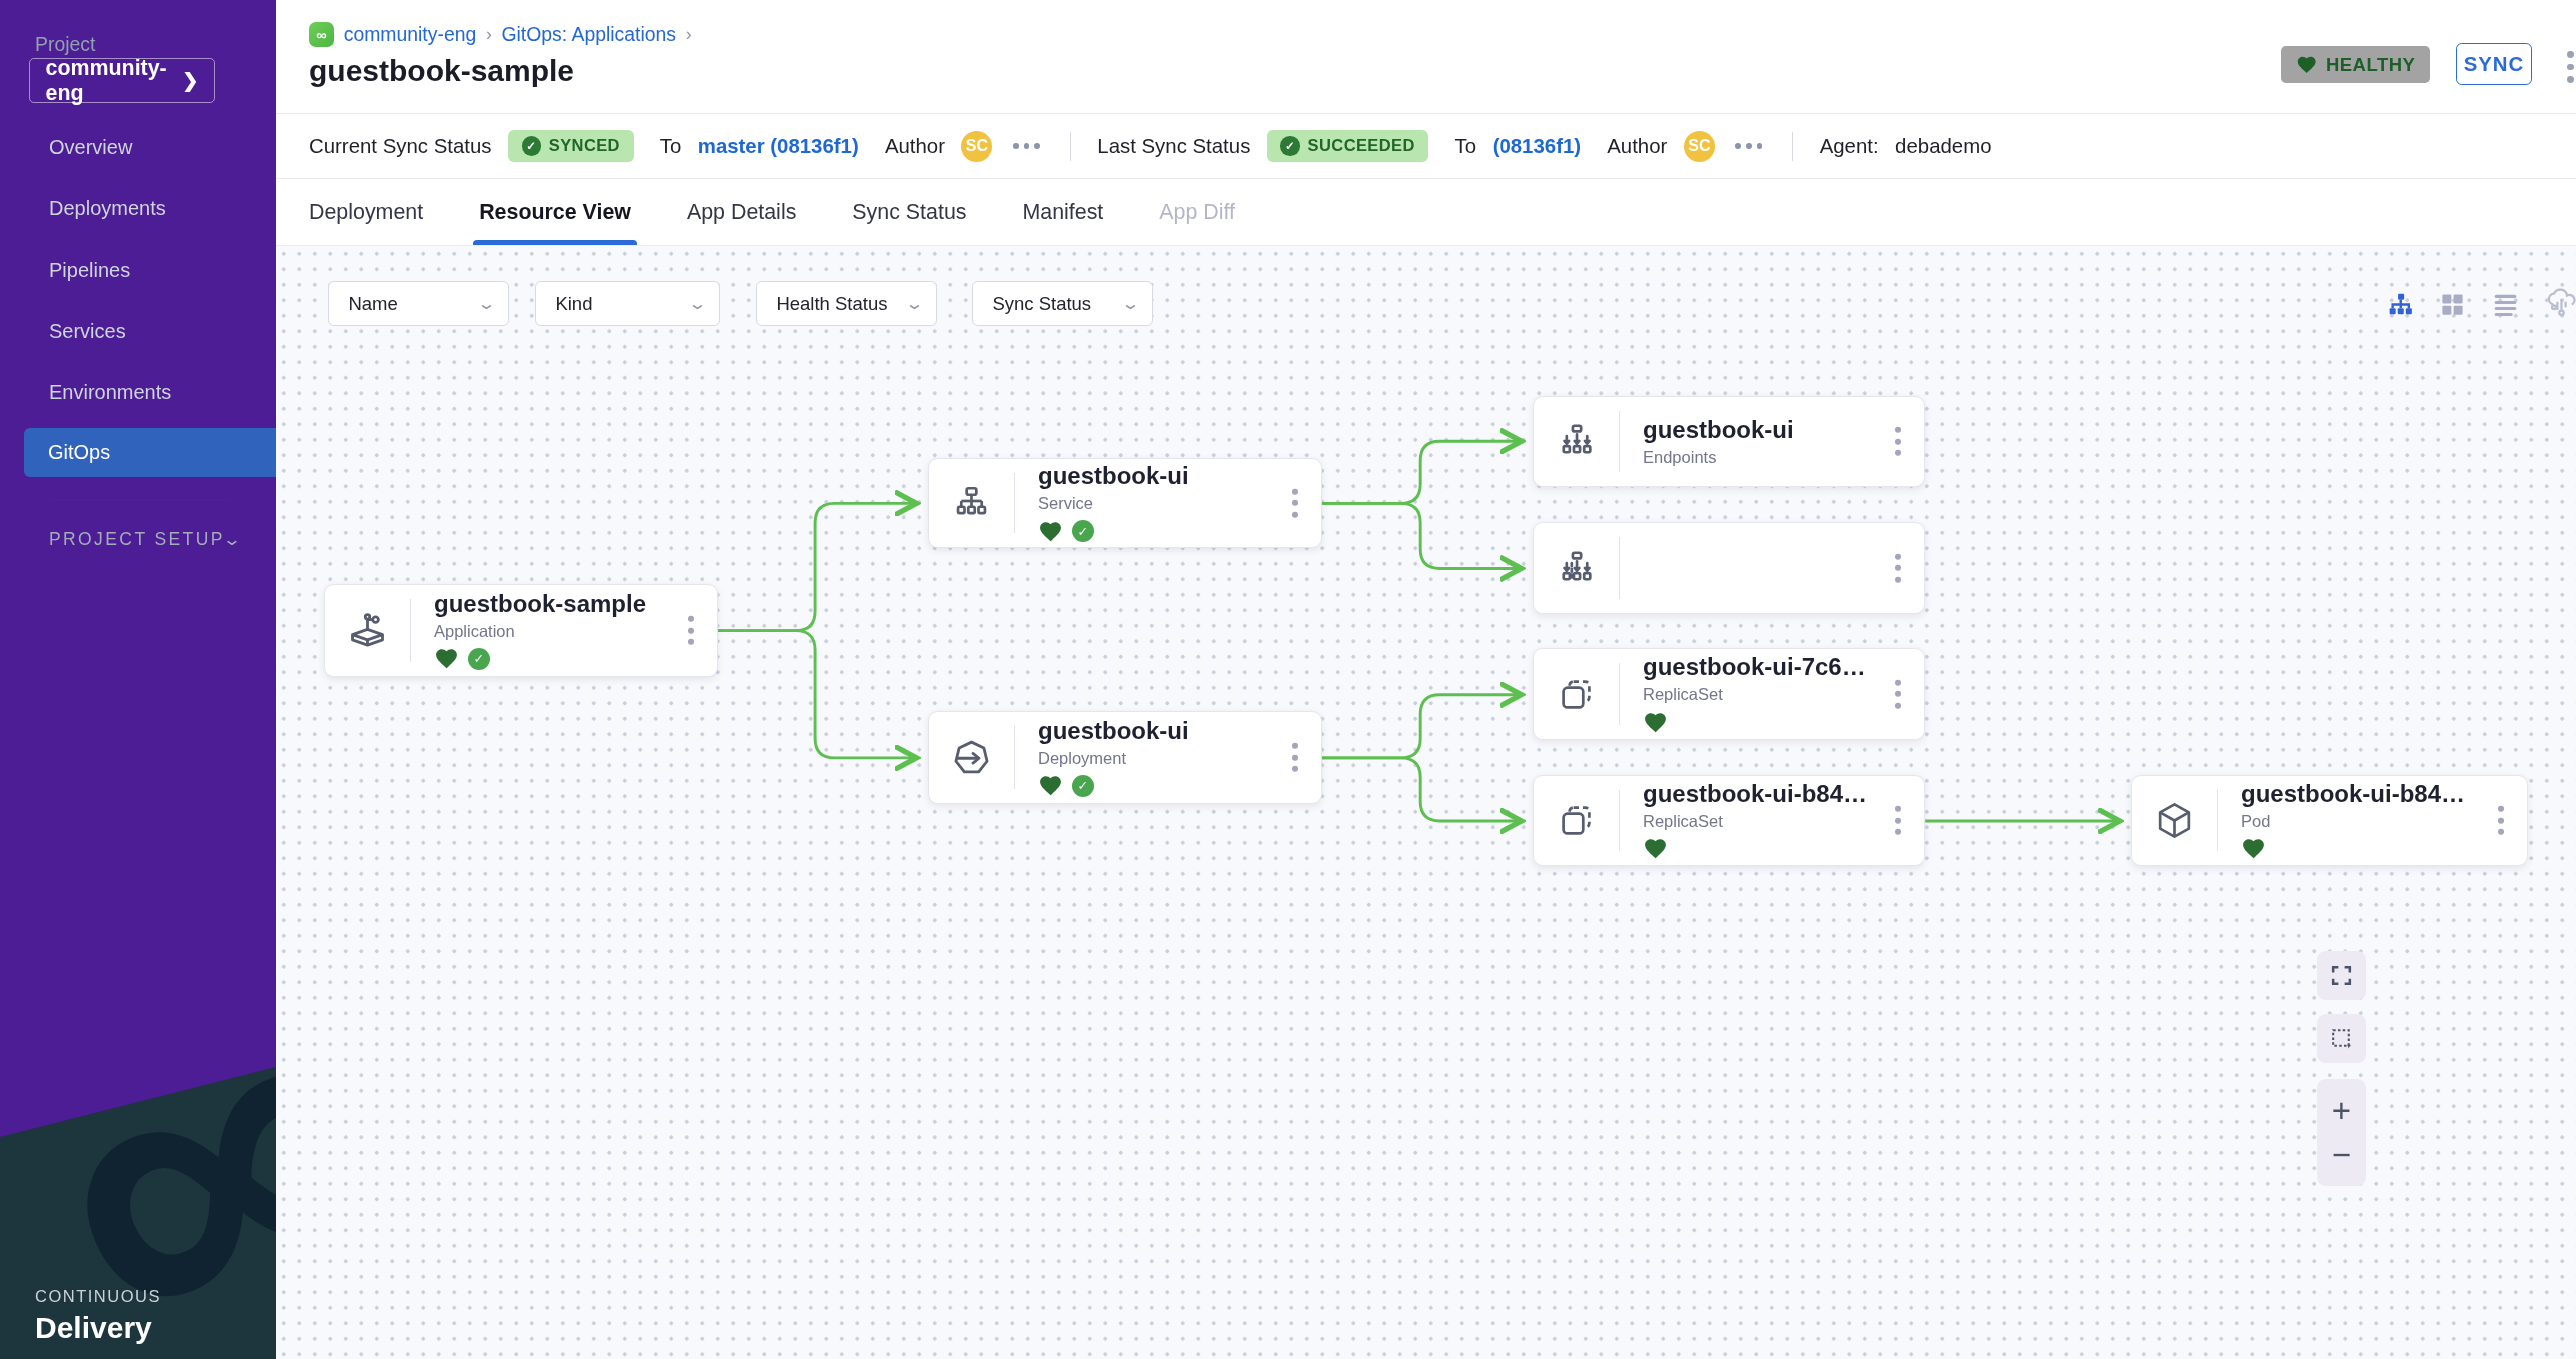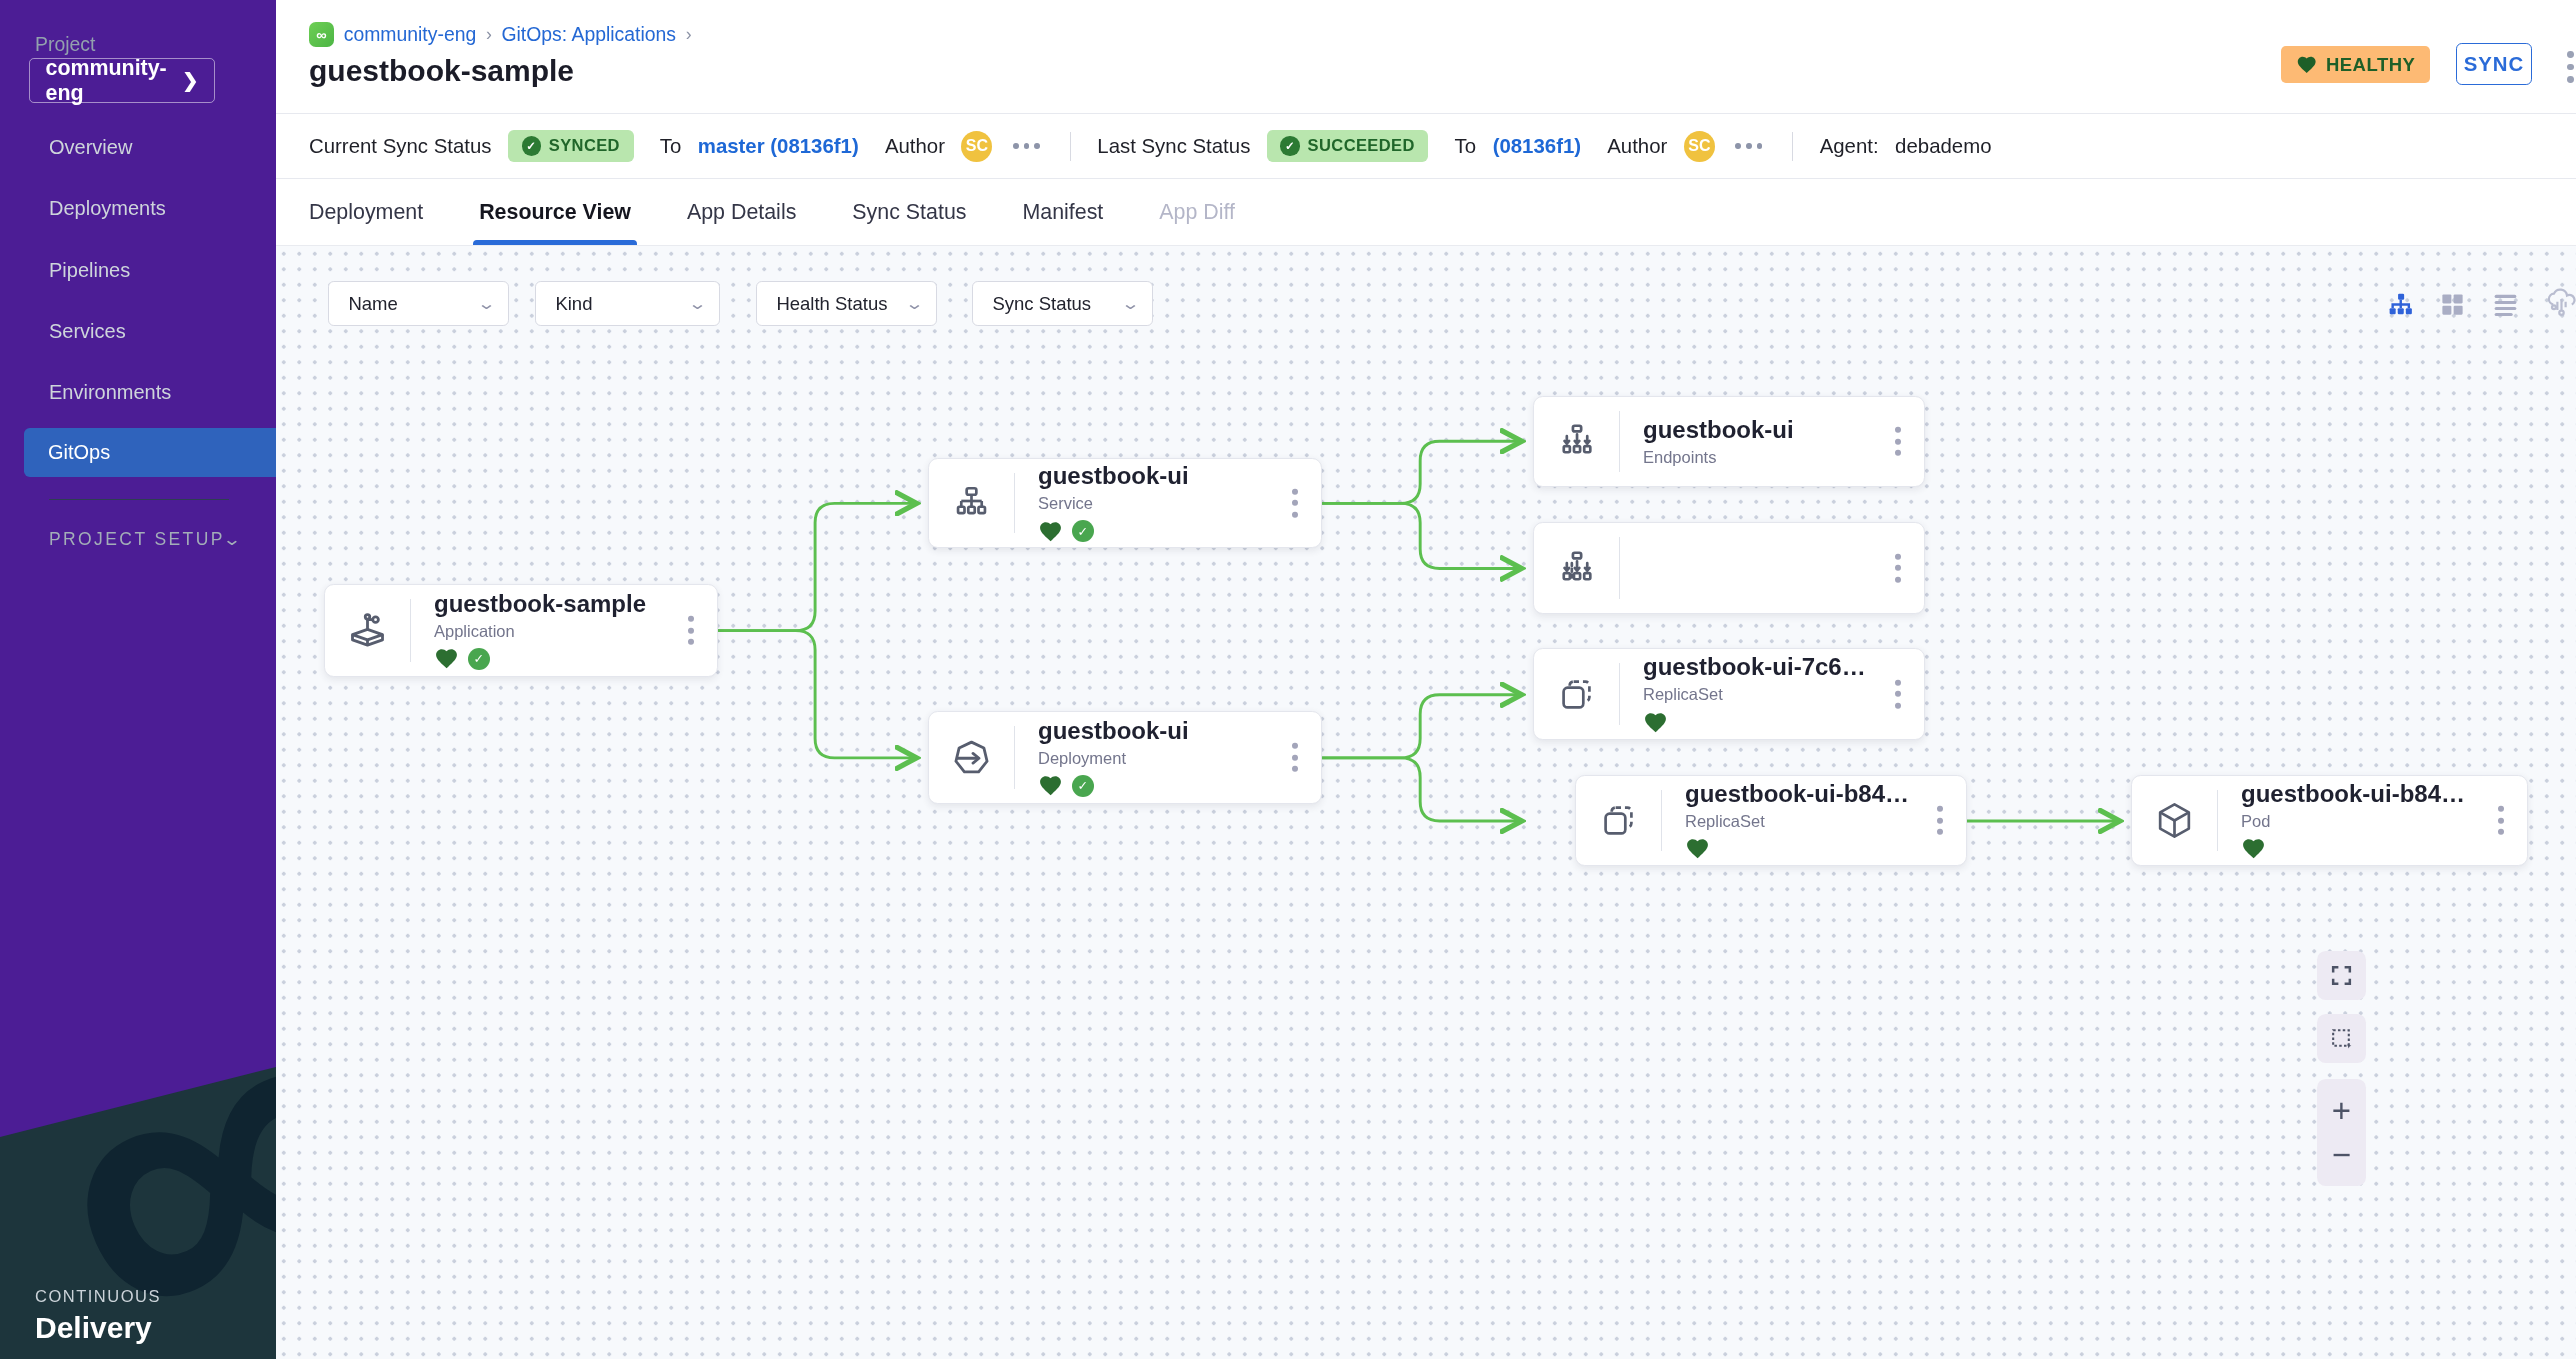--- a/index.html
+++ b/index.html
@@ -21,21 +21,21 @@
   .footer-line1 { position:absolute; left:35px; bottom:54px; font-size:16.5px; letter-spacing:1.5px; color:#cbd3d9; z-index:2; }
   .footer-line2 { position:absolute; left:35px; bottom:15.5px; font-size:30px; font-weight:bold; color:#ffffff; z-index:2; }
 
   
   .header { position:absolute; left:276px; top:0; right:0; height:113px; background:#ffffff; }
   .breadcrumb { position:absolute; left:33px; top:22.3px; display:flex; align-items:center; gap:9.7px; font-size:19.4px; }
   .crumb-logo { width:25px; height:25px; border-radius:6.8px; background:linear-gradient(135deg,#6ecf55,#4cb544); color:#ffffff; font-size:14.6px; font-weight:bold; display:flex; align-items:center; justify-content:center; }
   .crumb-link { color:#2468d4; cursor:pointer; }
   .crumb-sep { color:#8c93a6; font-size:17.5px; }
   .page-title { position:absolute; left:33px; top:54px; font-size:30px; font-weight:bold; color:#1b1c28; }
-  .health-badge { position:absolute; right:146px; top:46px; height:37px; background:#fdba74; border-radius:4.9px; display:flex; align-items:center; gap:8.7px; padding:0 14.6px; color:#1e5f28; font-size:18.5px; font-weight:bold; letter-spacing:0.5px; }
+  .health-badge { position:absolute; right:146px; top:46px; height:37px; background:#a3a3a3; border-radius:4.9px; display:flex; align-items:center; gap:8.7px; padding:0 14.6px; color:#1e5f28; font-size:18.5px; font-weight:bold; letter-spacing:0.5px; }
   .sync-btn { position:absolute; right:44px; top:43px; width:76px; height:42px; background:#ffffff; border:1.9px solid #2a6bd8; border-radius:5.8px; color:#2a6bd8; font-size:20.4px; font-weight:bold; letter-spacing:1px; display:flex; align-items:center; justify-content:center; cursor:pointer; }
   .header-kebab { position:absolute; right:1.9px; top:51px; display:flex; flex-direction:column; gap:5.8px; cursor:pointer; }
   .header-kebab i { width:6.8px; height:6.8px; border-radius:50%; background:#9aa1b5; }
 
   
   .status-bar { position:absolute; left:276px; top:113px; right:0; height:66px; background:#ffffff; border-top:1px solid #e7e9ef; border-bottom:1px solid #e7e9ef; display:flex; align-items:center; padding-left:33px; gap:16.5px; font-size:20.4px; color:#1f2028; }
   .pill { display:inline-flex; align-items:center; gap:7.8px; background:#b9e6ae; color:#20662a; font-weight:bold; font-size:16.5px; letter-spacing:0.4px; padding:6.8px 13.6px; border-radius:5.8px; }
   .pill .cc { width:19.4px; height:19.4px; border-radius:50%; background:#2c7a33; color:#fff; display:flex; align-items:center; justify-content:center; font-size:11.7px; }
   .rev-link { color:#1e68d6; font-weight:bold; cursor:pointer; }
   .avatar { width:31px; height:31px; border-radius:50%; background:#f0c23f; color:#ffffff; font-size:16px; font-weight:bold; display:flex; align-items:center; justify-content:center; cursor:pointer; }
@@ -405,21 +405,21 @@
           </svg>
       </div>
     </div>
     <div class="node-kebab">
         <i></i>
         <i></i>
         <i></i>
       </div>
   </div>
 
-  <div class="node" style="left:1299px; top:529px; width:392px; height:91px;">
+  <div class="node" style="left:1257px; top:529px; width:392px; height:91px;">
     <div class="node-icon-wrap">
       <svg width="43" height="43" viewBox="0 0 24 24" fill="none">
         <rect x="8.2" y="4.8" width="11" height="11" rx="2.2" stroke="#575d6e" stroke-width="1.5" stroke-dasharray="3 2.2"></rect>
         <rect x="4.8" y="8.2" width="11" height="11" rx="2.2" fill="#ffffff" stroke="#575d6e" stroke-width="1.5"></rect>
       </svg>
     </div>
     <div class="node-vdiv"></div>
     <div class="node-body">
       <div class="node-title">guestbook-ui-b848d5d9d</div>
       <div class="node-kind">ReplicaSet</div>

